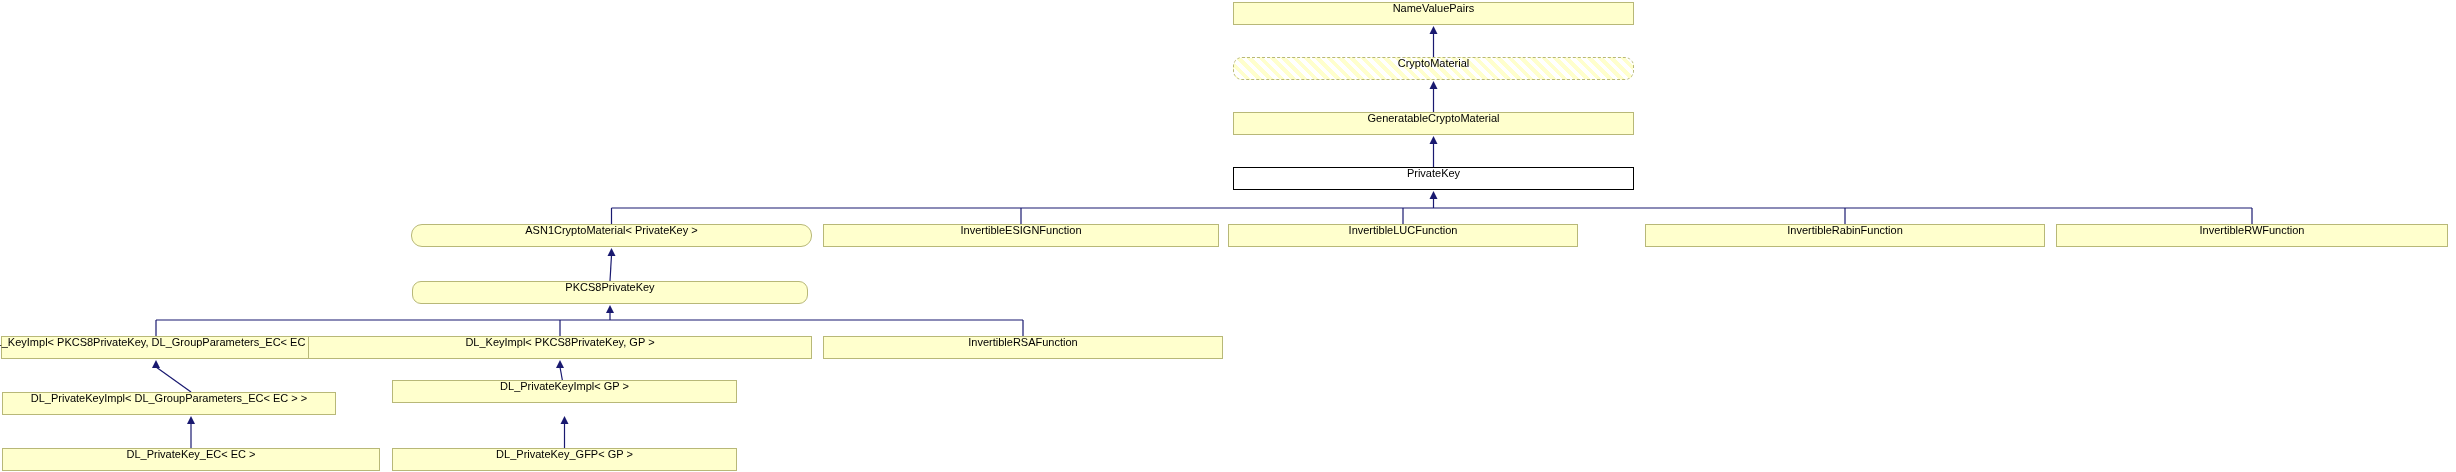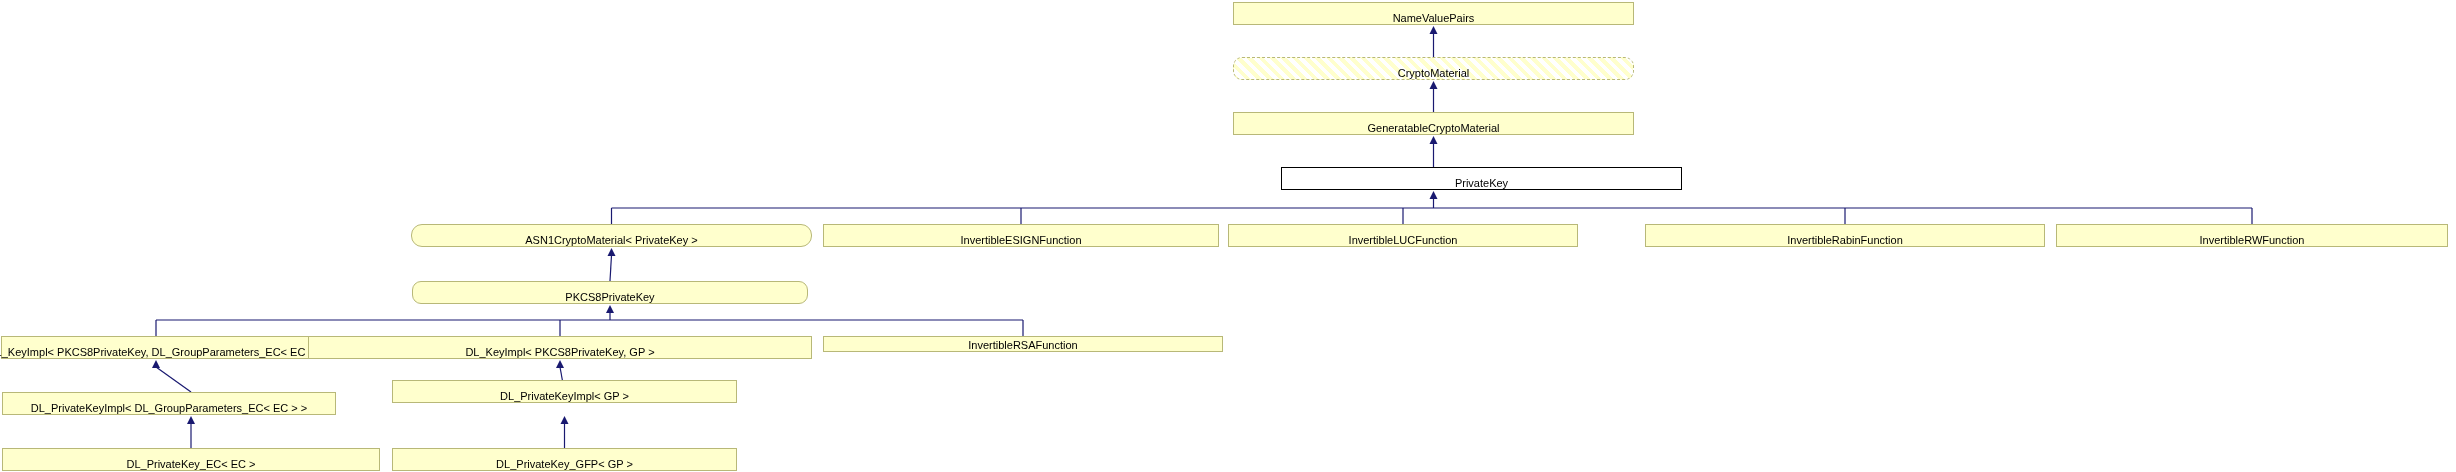--- a/index.html
+++ b/index.html
@@ -15,39 +15,38 @@
     position: absolute;
     left: 0; top: 0;
     width: 2456px; height: 472px;
   }
   .node {
     position: absolute;
     box-sizing: border-box;
     background: #ffffcd;
     border: 1px solid #b8b878;
     display: flex;
-    align-items: flex-end;
+    align-items: flex-start;
     justify-content: center;
     cursor: pointer;
   }
   .node-label {
     font-size: 11px;
     color: #000000;
     white-space: nowrap;
     line-height: 1;
   }
   .node.style-dashed-hatched {
     border: 1px dashed #b8b878;
     background: repeating-linear-gradient(45deg, #ffffcd 0 4px, #ffffff 4px 8px);
   }
   .node.style-current {
     border: 1px solid #000000;
     background: #ffffff;
     cursor: default;
-    margin-left: 48px;
   }
 </style>
 </head>
 <body>
 
 <div id="stage">
   <svg id="edges-layer" xmlns="http://www.w3.org/2000/svg" viewBox="0 0 2456 472">
       <path d="M 1433.5 26 L 1429.5 34 L 1437.5 34 Z" fill="#191970"></path>
       <line x1="1433.5" y1="57" x2="1433.5" y2="33" stroke="#191970" stroke-width="1.2"></line>
       <path d="M 1433.5 81 L 1429.5 89 L 1437.5 89 Z" fill="#191970"></path>
@@ -121,21 +120,21 @@
   </div>
 
   <div class="node style-solid" style="left: 1px; top: 336px; width: 310px; height: 23px;">
     <span class="node-label">DL_KeyImpl&lt; PKCS8PrivateKey, DL_GroupParameters_EC&lt; EC &gt; &gt;</span>
   </div>
 
   <div class="node style-solid" style="left: 308px; top: 336px; width: 504px; height: 23px;">
     <span class="node-label">DL_KeyImpl&lt; PKCS8PrivateKey, GP &gt;</span>
   </div>
 
-  <div class="node style-solid" style="left: 823px; top: 336px; width: 400px; height: 16px;">
+  <div class="node style-solid" style="left: 823px; top: 336px; width: 400px; height: 23px;">
     <span class="node-label">InvertibleRSAFunction</span>
   </div>
 
   <div class="node style-solid" style="left: 2px; top: 392px; width: 334px; height: 23px;">
     <span class="node-label">DL_PrivateKeyImpl&lt; DL_GroupParameters_EC&lt; EC &gt; &gt;</span>
   </div>
 
   <div class="node style-solid" style="left: 392px; top: 380px; width: 345px; height: 23px;">
     <span class="node-label">DL_PrivateKeyImpl&lt; GP &gt;</span>
   </div>

